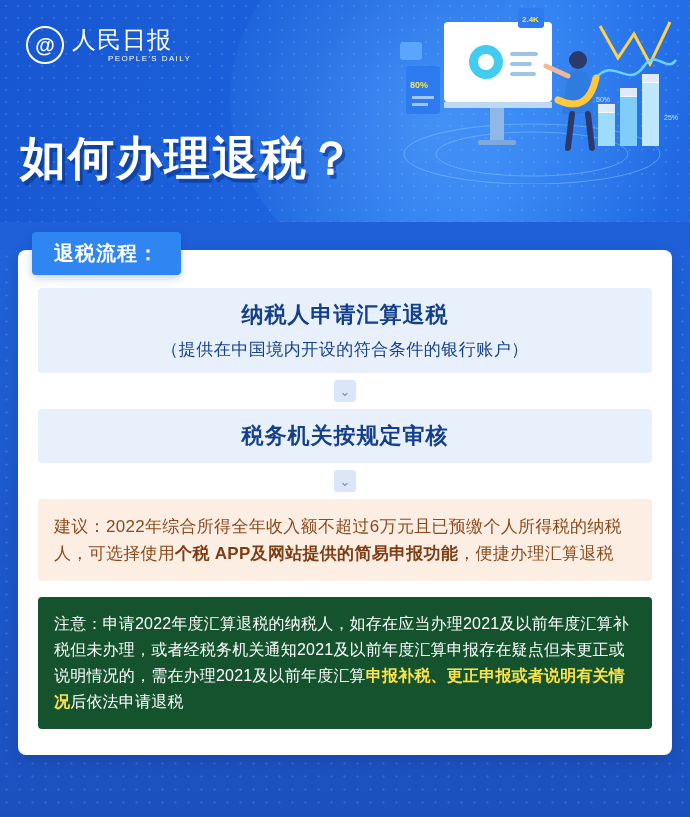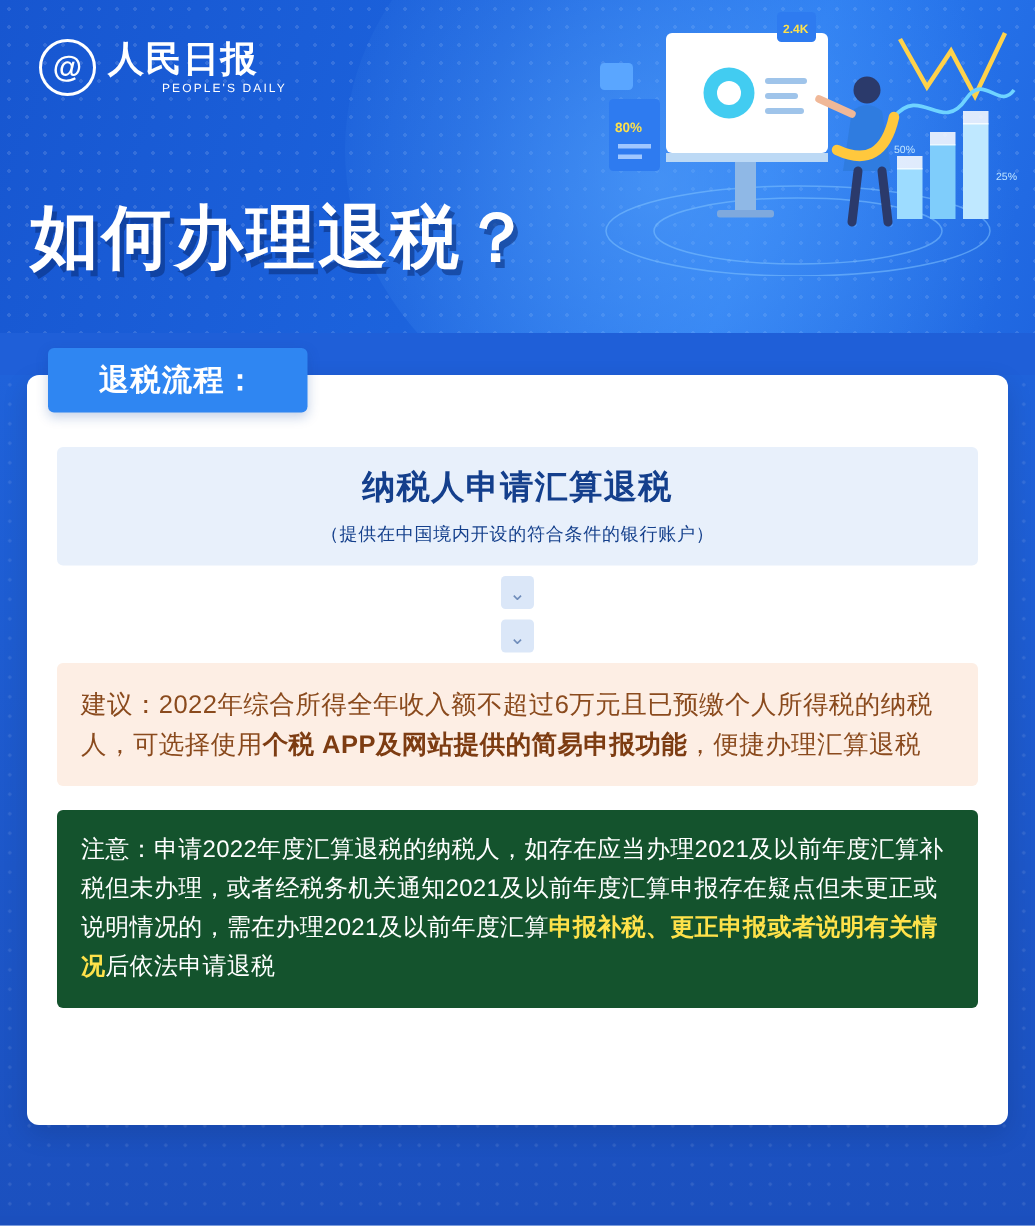--- a/index.html
+++ b/index.html
@@ -65,21 +65,21 @@
     font-weight: bold;
     line-height: 1;
   }
   .logo-text {
     display: flex;
     flex-direction: column;
     line-height: 1.05;
   }
   .logo-cn {
     font-size: 24px;
-    font-weight: bold;
+    font-weight: normal;
     letter-spacing: 1px;
   }
   .logo-en {
     font-size: 8px;
     letter-spacing: 1.4px;
     margin-top: 3px;
     padding-left: 36px;
   }
 
   
@@ -127,45 +127,45 @@
     box-sizing: border-box;
   }
   .section-tag {
     position: absolute;
     left: 14px;
     top: -18px;
     background: #2f86f2;
     color: #ffffff;
     font-size: 20px;
     font-weight: bold;
-    padding: 8px 34px;
+    padding: 8px 22px;
     border-radius: 4px;
     letter-spacing: 1px;
     box-shadow: 0 3px 8px rgba(20,70,160,0.25);
   }
 
   
   .flow {
-    margin-top: 12px;
+    margin-top: 2px;
   }
   .step {
     background: #e8f0fb;
     border-radius: 4px;
     text-align: center;
     color: #17418f;
     padding: 12px 10px;
   }
   .step-main {
     font-size: 22px;
     font-weight: bold;
     color: #143f8c;
     letter-spacing: 1px;
   }
   .step-sub {
-    font-size: 12px;
+    font-size: 17px;
     color: #15408c;
     margin-top: 8px;
     letter-spacing: 0.5px;
     font-family: Liberation Serif, serif;
   }
   .arrow {
     width: 22px;
     height: 22px;
     margin: 7px auto;
     background: #dbe7f8;
@@ -302,20 +302,23 @@
 
       <div class="flow">
 
         <div class="step">
           <div class="step-main">纳税人申请汇算退税</div>
           <div class="step-sub">（提供在中国境内开设的符合条件的银行账户）</div>
         </div>
 
         <div class="arrow">⌄</div>
 
+        <div class="step">
+          <div class="step-main">税务机关按规定审核</div>
+        </div>
 
         <div class="arrow">⌄</div>
 
       </div>
 
       <div class="advice">
         <span>建议：</span><span>2022年综合所得全年收入额不超过6万元且已预缴个人所得税的纳税人，可选择使用</span><b>个税 APP及网站提供的简易申报功能</b><span>，便捷办理汇算退税</span>
       </div>
 
       <div class="warn">

